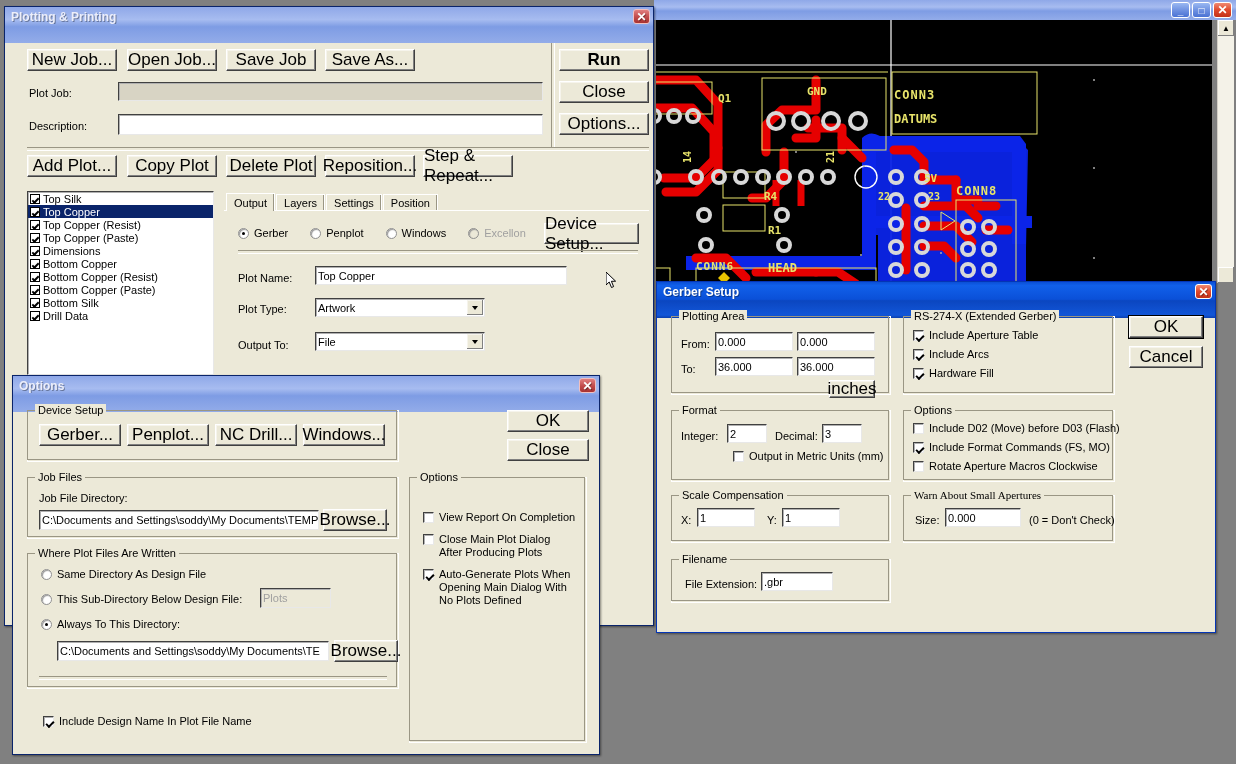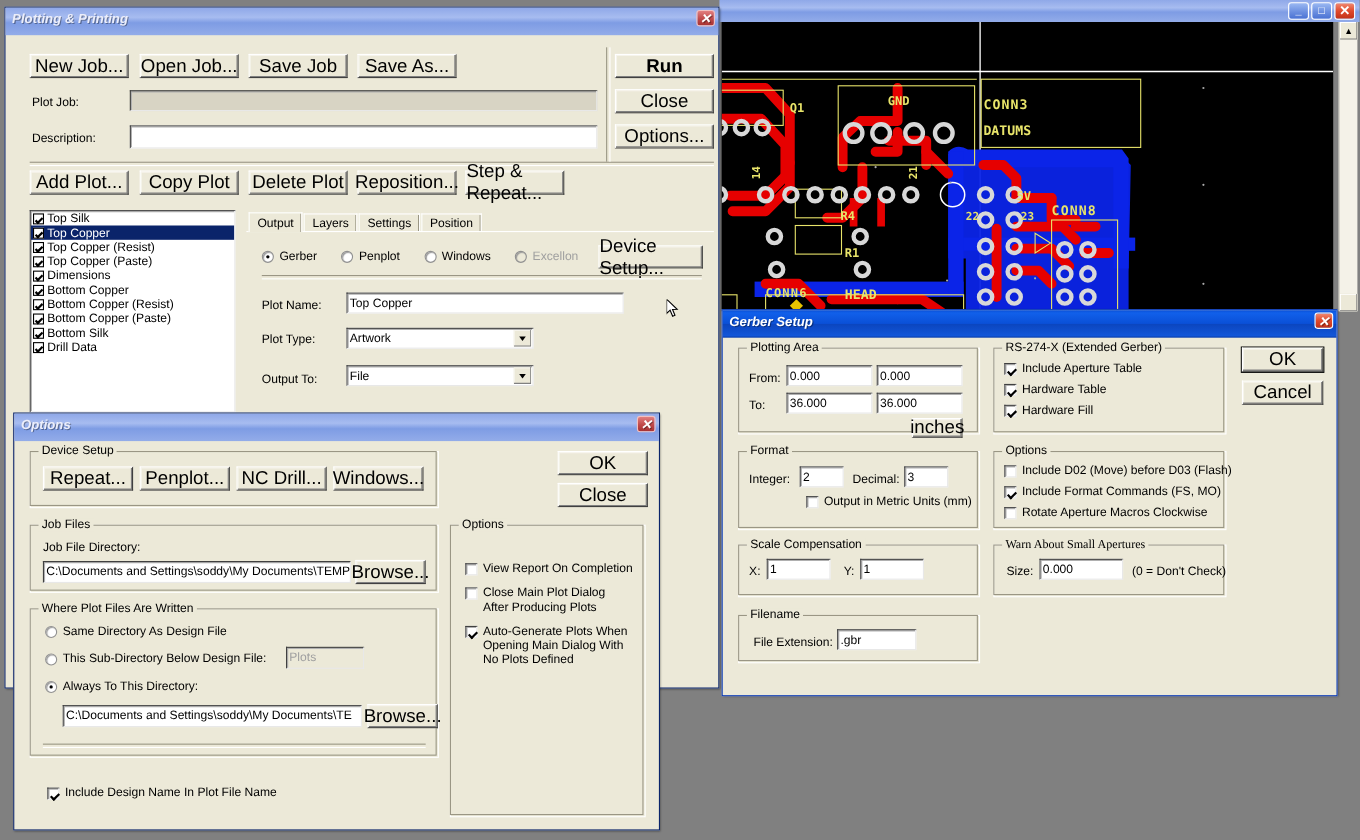--- a/index.html
+++ b/index.html
@@ -11,25 +11,24 @@
   }
   
   .win{position:absolute;box-sizing:border-box;}
   .dlg{
     background:#ece9d8;
     border:1px solid #0a246a;
     box-shadow:1px 1px 2px rgba(0,0,0,.45);
   }
   .tbar{
     height:19px;display:flex;align-items:center;
-    padding:0 2px 6px 6px;
+    padding:0 2px 17px 6px;
     font-weight:bold;font-size:12px;color:#fff;
     text-shadow:1px 1px 0 rgba(0,0,0,.35);
     user-select:none;
-    font-style:italic;
   }
   .tbar.inactive{
     background:linear-gradient(to bottom,#8fa8e8 0%,#a7bcf0 35%,#7e9ce4 55%,#93ace9 100%);
     color:#eceefa;
   }
   .tbar.active{
     background:linear-gradient(to bottom,#0a4fd6 0%,#1160ea 10%,#0a50d8 48%,#0b46c0 52%,#1256d8 92%,#0a3fae 100%);
   }
   .tbar .ttl{flex:1;white-space:nowrap;overflow:hidden;}
   .xbtn{
@@ -457,21 +456,21 @@
   <div class="tbar inactive">
     <span class="ttl">Options</span>
     <span class="xbtn red">
         <span>✕</span>
       </span>
   </div>
 
   <div class="grp" style="left:14px;top:34px;width:372px;height:52px;">
     <span class="glab">Device Setup</span>
   </div>
-  <div class="btn" style="position:absolute;left:26px;top:48px;width:82px;height:22px;">Repeat...</div>
+  <div class="btn" style="position:absolute;left:26px;top:48px;width:82px;height:22px;">Gerber...</div>
   <div class="btn" style="position:absolute;left:114px;top:48px;width:82px;height:22px;">Penplot...</div>
   <div class="btn" style="position:absolute;left:202px;top:48px;width:82px;height:22px;">NC Drill...</div>
   <div class="btn" style="position:absolute;left:290px;top:48px;width:82px;height:22px;">Windows...</div>
 
   <div class="btn" style="position:absolute;left:494px;top:34px;width:82px;height:22px;">OK</div>
   <div class="btn" style="position:absolute;left:494px;top:63px;width:82px;height:22px;">Close</div>
 
   <div class="grp" style="left:14px;top:101px;width:372px;height:62px;">
     <span class="glab">Job Files</span>
   </div>
@@ -574,21 +573,21 @@
   <div class="grp" style="left:246px;top:34px;width:212px;height:79px;">
     <span class="glab">RS-274-X (Extended Gerber)</span>
   </div>
   <div id="rs274checks" style="position:absolute;left:256px;top:47px;display:flex;flex-direction:column;gap:6px;">
       <div class="cb">
         <span class="cbbox on"></span>
         <span style="white-space: pre;">Include Aperture Table</span>
       </div>
       <div class="cb">
         <span class="cbbox on"></span>
-        <span style="white-space: pre;">Hardware Table</span>
+        <span style="white-space: pre;">Include Arcs</span>
       </div>
       <div class="cb">
         <span class="cbbox on"></span>
         <span style="white-space: pre;">Hardware Fill</span>
       </div>
     </div>
 
   <div class="grp" style="left:246px;top:128px;width:212px;height:72px;">
     <span class="glab">Options</span>
   </div>

